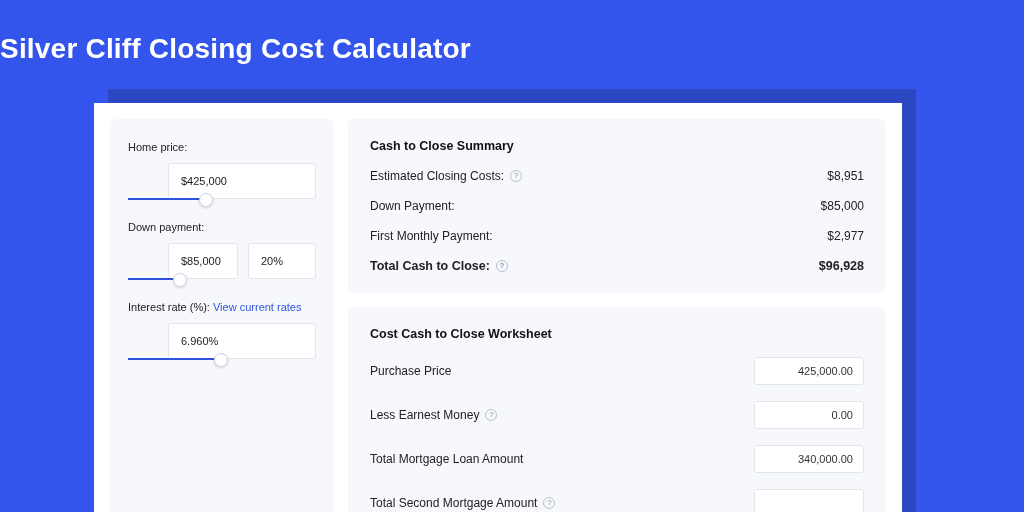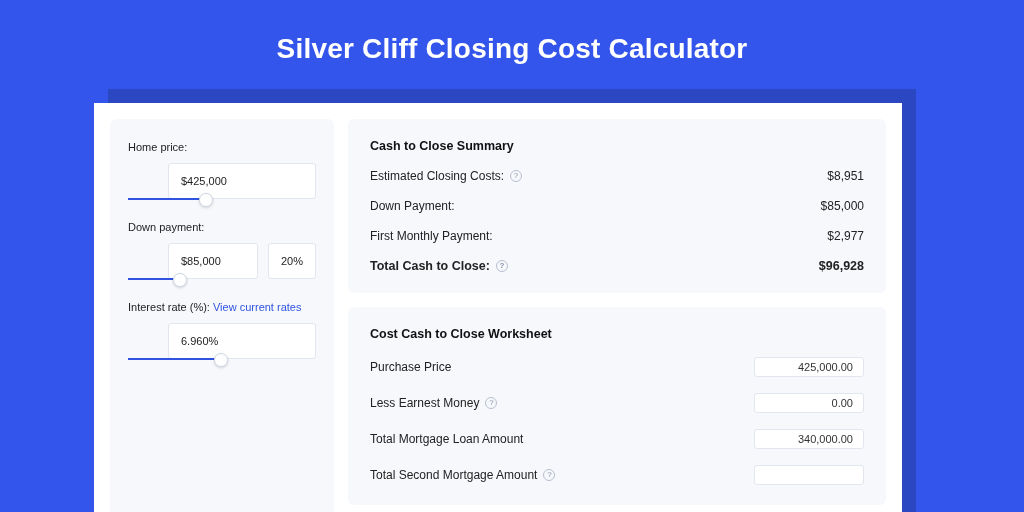--- a/index.html
+++ b/index.html
@@ -1,42 +1,42 @@
 <!DOCTYPE html>
 <html><head>
 <meta charset="utf-8">
 <style>
   * { box-sizing: border-box; margin: 0; padding: 0; }
   html, body { width: 1024px; height: 512px; overflow: hidden; font-family: -apple-system, BlinkMacSystemFont, "Segoe UI", Arial, sans-serif; }
   body { background: #3455eb; }
-  .page-title { text-align: center; color: #fff; font-size: 28px; font-weight: 700; padding: 33px 0 24px; letter-spacing: 0.2px; }
+  .page-title { text-align: left; color: #fff; font-size: 28px; font-weight: 700; padding: 33px 0 24px; letter-spacing: 0.2px; }
   .stage-wrap { display: flex; justify-content: center; }
   .shadow-card { background: #2c47c2; width: 808px; padding: 0; position: relative; }
   .calc-card { background: #fff; width: 808px; margin-left: -14px; margin-top: 14px; padding: 16px 16px 0 16px; display: flex; gap: 14px; height: 420px; overflow: hidden; }
   
   .left-col { width: 224px; background: #f6f8fc; border-radius: 6px; padding: 22px 18px 18px; }
   .fld-label { font-size: 11px; color: #222; margin-bottom: 10px; display: block; }
   .fld-label a { color: #2f53e0; text-decoration: none; }
   .txt-input { width: 100%; height: 36px; border: 1px solid #e2e6ee; border-radius: 3px; background: #fff; font-size: 11px; padding: 0 12px; color: #222; outline: none; }
   .fld-block { margin-bottom: 22px; position: relative; }
   .dp-row { display: flex; gap: 10px; }
   .dp-row .txt-input:first-child { flex: 1; }
-  .dp-row .txt-input.pct { width: 48px; }
+  .dp-row .txt-input.pct { width: 68px; }
   .slider-track { position: absolute; left: 0; right: 0; height: 2px; background: #2f53e0; bottom: -1px; }
   .slider-thumb { position: absolute; width: 14px; height: 14px; border-radius: 50%; background: #fff; border: 1px solid #cfd6e4; bottom: -8px; box-shadow: 0 1px 3px rgba(0,0,0,0.15); cursor: pointer; }
   .slider-wrap { position: relative; padding-left: 40px; }
   
   .right-col { flex: 1; display: flex; flex-direction: column; gap: 14px; }
   .panel { background: #f6f8fc; border-radius: 6px; padding: 20px 22px; }
   .panel-title { font-size: 12.5px; font-weight: 700; color: #111; margin-bottom: 16px; }
   .row { display: flex; justify-content: space-between; align-items: center; font-size: 12px; color: #222; margin-bottom: 16px; }
   .row:last-child { margin-bottom: 0; gap: 48px; }
   .row .lbl { display: flex; align-items: center; gap: 6px; }
   .row.bold { font-weight: 700; font-size: 12.5px; }
-  .val-box { width: 110px; height: 20px; border: 1px solid #e2e6ee; border-radius: 3px; background: #fff; font-size: 11px; padding: 0 10px; text-align: right; color: #333; outline: none; }
+  .val-box { width: 110px; height: 28px; border: 1px solid #e2e6ee; border-radius: 3px; background: #fff; font-size: 11px; padding: 0 10px; text-align: right; color: #333; outline: none; }
   .help-ic { width: 12px; height: 12px; border: 1px solid #b8bfce; border-radius: 50%; display: inline-flex; align-items: center; justify-content: center; font-size: 8px; color: #8a93a6; cursor: help; line-height: 1; }
 </style>
 </head>
 <body>
 
 <div class="page-title">Silver Cliff Closing Cost Calculator</div>
 
 <div class="stage-wrap">
   <div class="shadow-card">
     <div class="calc-card">

